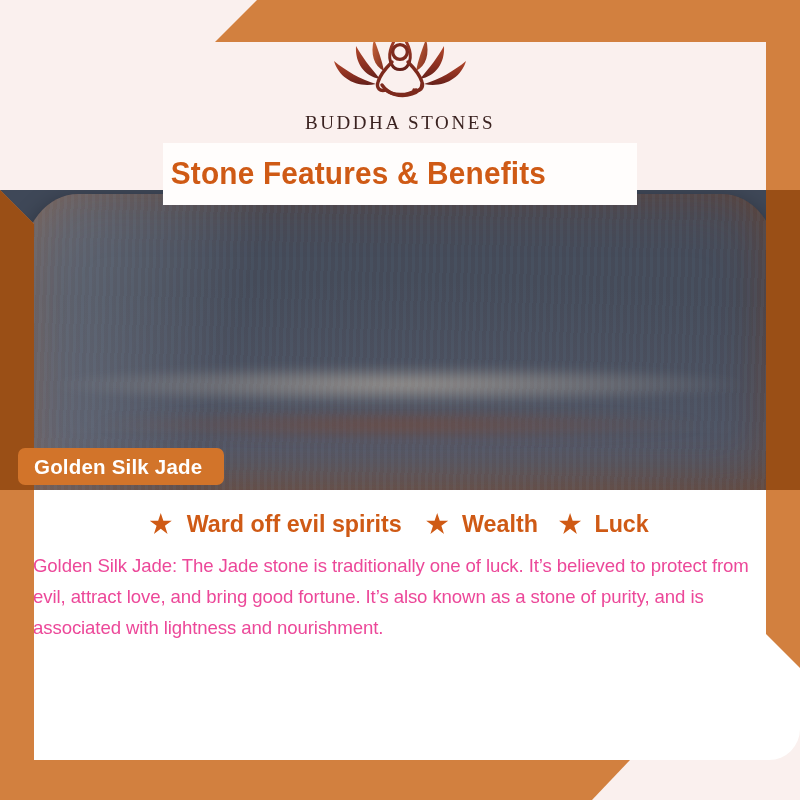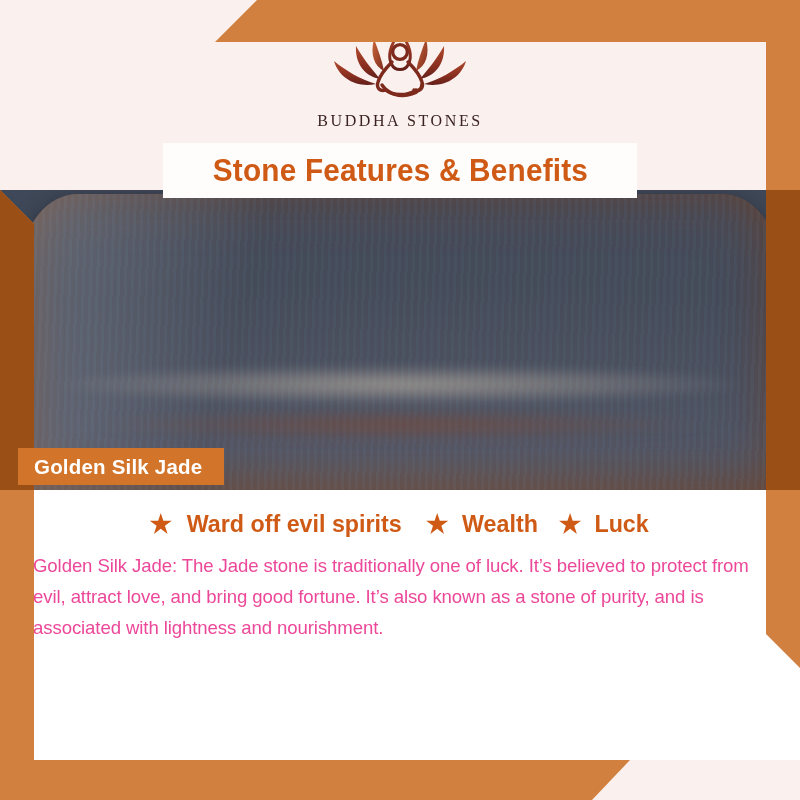--- a/index.html
+++ b/index.html
@@ -103,37 +103,36 @@
     text-align: center;
   }
   .logo-mark {
     display: block;
     margin: 0 auto;
   }
   .logo-word {
     display: block;
     margin-top: 2px;
     font-family: "Liberation Serif", serif;
-    font-size: 16px;
+    font-size: 19px;
     letter-spacing: 2.6px;
     color: #3a2220;
     font-weight: 400;
   }
 
   
   .title-banner {
     position: absolute;
     left: 163px;
     top: 143px;
     width: 474px;
-    height: 55px;
+    height: 62px;
     background: #fffdfc;
     display: flex;
     align-items: center;
-    justify-content: center;
     z-index: 7;
   }
   .title-text {
     font-family: "Liberation Sans Narrow", "Liberation Sans", sans-serif;
     font-size: 31px;
     font-weight: bold;
     color: #cf5a15;
     letter-spacing: 0.2px;
     white-space: nowrap;
     transform: scaleX(0.96);
@@ -226,38 +225,40 @@
   .name-tag {
     position: absolute;
     left: 18px;
     top: 448px;
     height: 37px;
     padding: 0 22px 0 16px;
     display: flex;
     align-items: center;
     background: #d2742a;
     z-index: 8;
+    border-radius: 7px;
   }
   .name-tag-text {
     font-size: 20.5px;
     font-weight: bold;
     color: #ffffff;
     letter-spacing: 0.2px;
     white-space: nowrap;
   }
 
   
   .body-panel {
     position: absolute;
     left: 0;
     top: 490px;
     width: 800px;
     height: 270px;
     background: #ffffff;
     z-index: 4;
+    border-radius: 31px;
   }
   .benefits {
     position: absolute;
     left: 0;
     top: 20px;
     width: 800px;
     display: flex;
     justify-content: center;
     align-items: center;
     gap: 19px;

